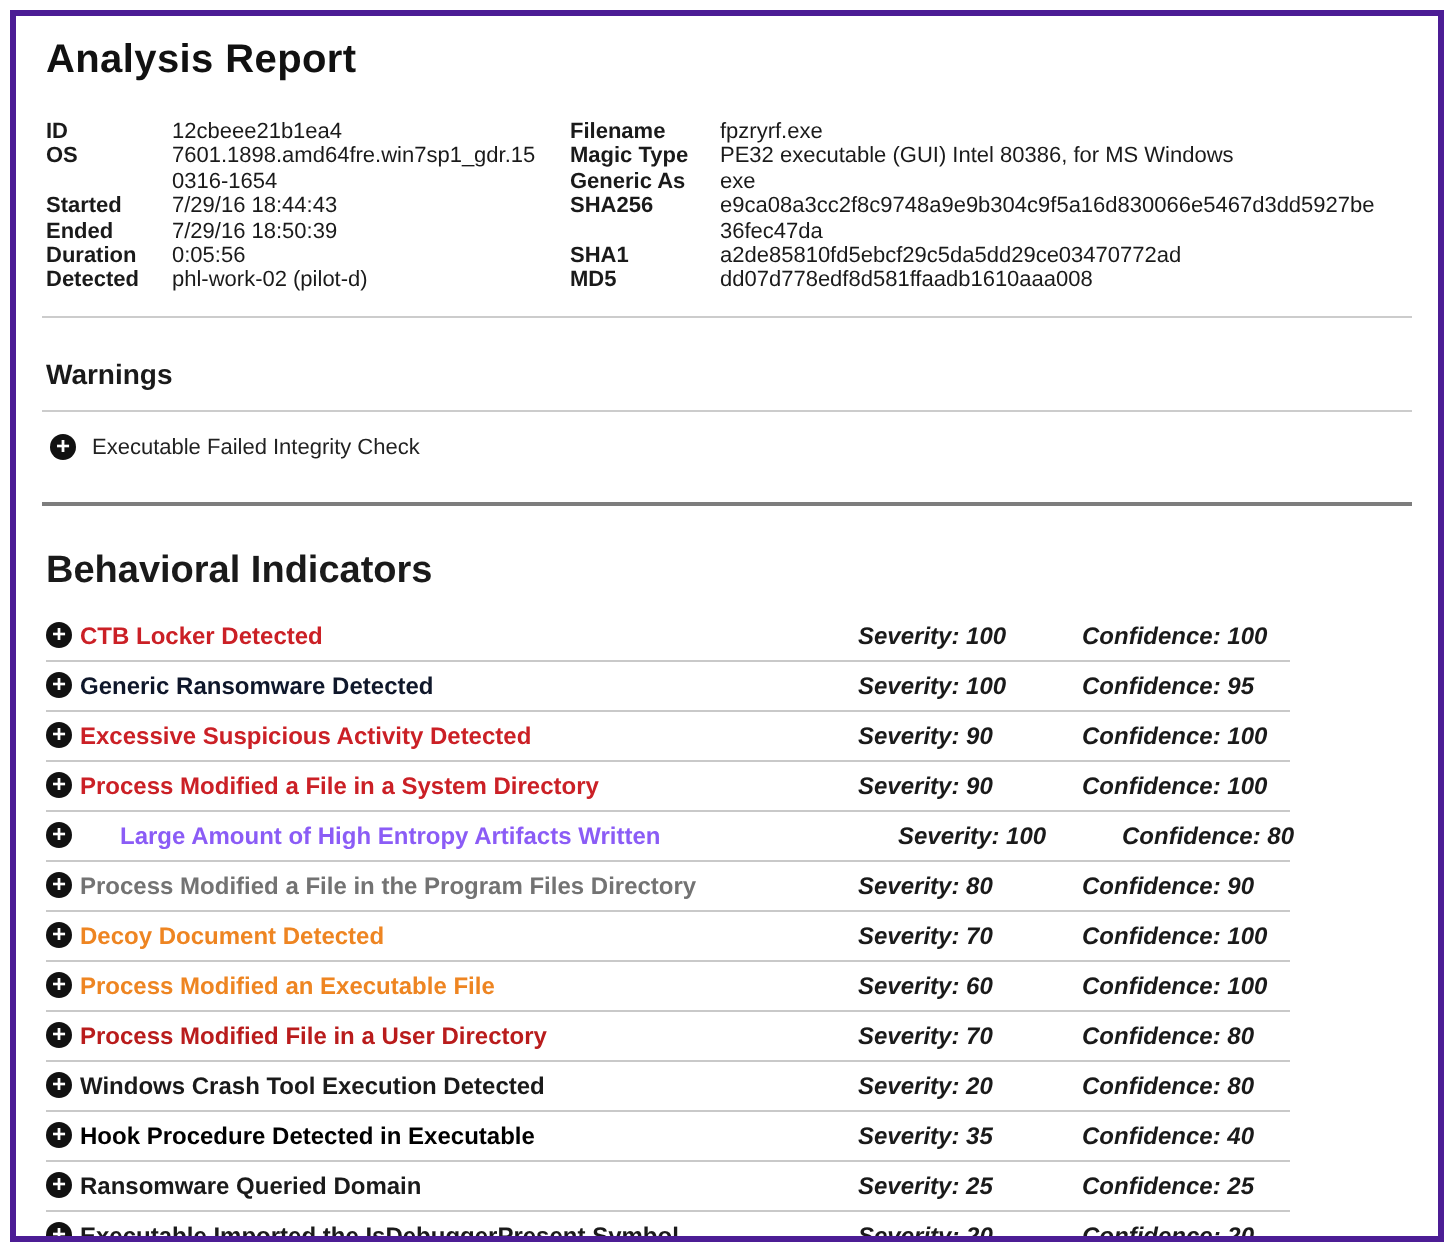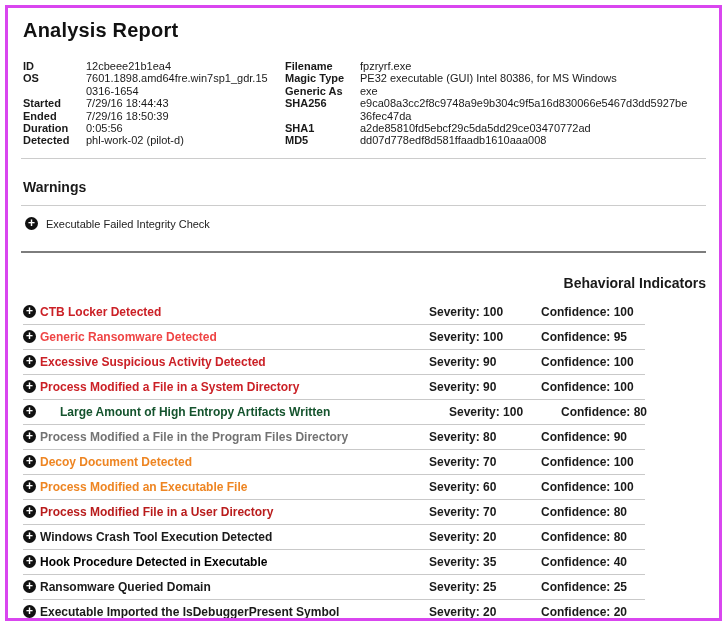--- a/index.html
+++ b/index.html
@@ -7,21 +7,21 @@
     width: 728px; height: 629px;
     background: #ffffff;
     font-family: "Liberation Sans", "DejaVu Sans", sans-serif;
     color: #1a1a1a;
     overflow: hidden;
   }
   .frame {
     position: absolute;
     left: 5px; top: 5px;
     width: 717px; height: 616px;
-    border: 3px solid #d946ef;
+    border: 3px solid #4c1d95;
     background: #ffffff;
     padding: 9px 13px 0 13px;
     overflow: hidden;
   }
   h1.report-title {
     font-size: 20px;
     font-weight: bold;
     color: #111111;
     margin: 2px 0 18px 2px;
     letter-spacing: 0.2px;
@@ -55,24 +55,23 @@
   hr.rule-after-meta { margin: 11px 0 0 0; }
   hr.rule-after-warnhead { margin: 10px 0 0 0; }
   hr.rule-after-warnings { margin: 9px 0 0 0; }
   
   h2.warnings-heading {
     font-size: 14px;
     font-weight: bold;
     margin: 20px 0 0 2px;
   }
   h2.bi-heading {
-    font-size: 14px;
+    font-size: 19px;
     font-weight: bold;
     margin: 22px 0 9px 2px;
-    text-align: right;
   }
   
   .plus-icon {
     display: inline-flex;
     width: 13px; height: 13px;
     border-radius: 50%;
     background: #111111;
     color: #ffffff;
     font-size: 12px;
     font-weight: bold;
@@ -109,20 +108,21 @@
     margin-left: 4px;
     flex: 0 0 389px;
     white-space: nowrap;
     overflow: hidden;
   }
   .ind-sev, .ind-conf {
     font-size: 12px;
     font-weight: bold;
     color: #1a1a1a;
     white-space: nowrap;
+    font-style: italic;
   }
   .ind-sev { flex: 0 0 112px; }
   .ind-conf { flex: 1; }
 </style>
 </head>
 <body>
 
 <div class="frame">
 
   <h1 class="report-title">Analysis Report</h1>
@@ -212,42 +212,42 @@
   <div class="ind-list" id="indicator-list">
   <div class="ind-row">
     <span class="plus-icon">+</span>
     <span class="ind-title" style="color: rgb(203, 32, 38);">CTB Locker Detected</span>
     <span class="ind-sev">Severity: 100</span>
     <span class="ind-conf">Confidence: 100</span>
   </div>
 
   <div class="ind-row">
     <span class="plus-icon">+</span>
-    <span class="ind-title" style="color: #ef4444;">Generic Ransomware Detected</span>
+    <span class="ind-title" style="color: #0f172a;">Generic Ransomware Detected</span>
     <span class="ind-sev">Severity: 100</span>
     <span class="ind-conf">Confidence: 95</span>
   </div>
 
   <div class="ind-row">
     <span class="plus-icon">+</span>
     <span class="ind-title" style="color: rgb(203, 32, 38);">Excessive Suspicious Activity Detected</span>
     <span class="ind-sev">Severity: 90</span>
     <span class="ind-conf">Confidence: 100</span>
   </div>
 
   <div class="ind-row">
     <span class="plus-icon">+</span>
     <span class="ind-title" style="color: rgb(203, 32, 38);">Process Modified a File in a System Directory</span>
     <span class="ind-sev">Severity: 90</span>
     <span class="ind-conf">Confidence: 100</span>
   </div>
 
   <div class="ind-row">
     <span class="plus-icon">+</span>
-    <span class="ind-title" style="color: #14532d; margin-left: 24px;">Large Amount of High Entropy Artifacts Written</span>
+    <span class="ind-title" style="color: #8b5cf6; margin-left: 24px;">Large Amount of High Entropy Artifacts Written</span>
     <span class="ind-sev">Severity: 100</span>
     <span class="ind-conf">Confidence: 80</span>
   </div>
 
   <div class="ind-row">
     <span class="plus-icon">+</span>
     <span class="ind-title" style="color: #737373;">Process Modified a File in the Program Files Directory</span>
     <span class="ind-sev">Severity: 80</span>
     <span class="ind-conf">Confidence: 90</span>
   </div>

